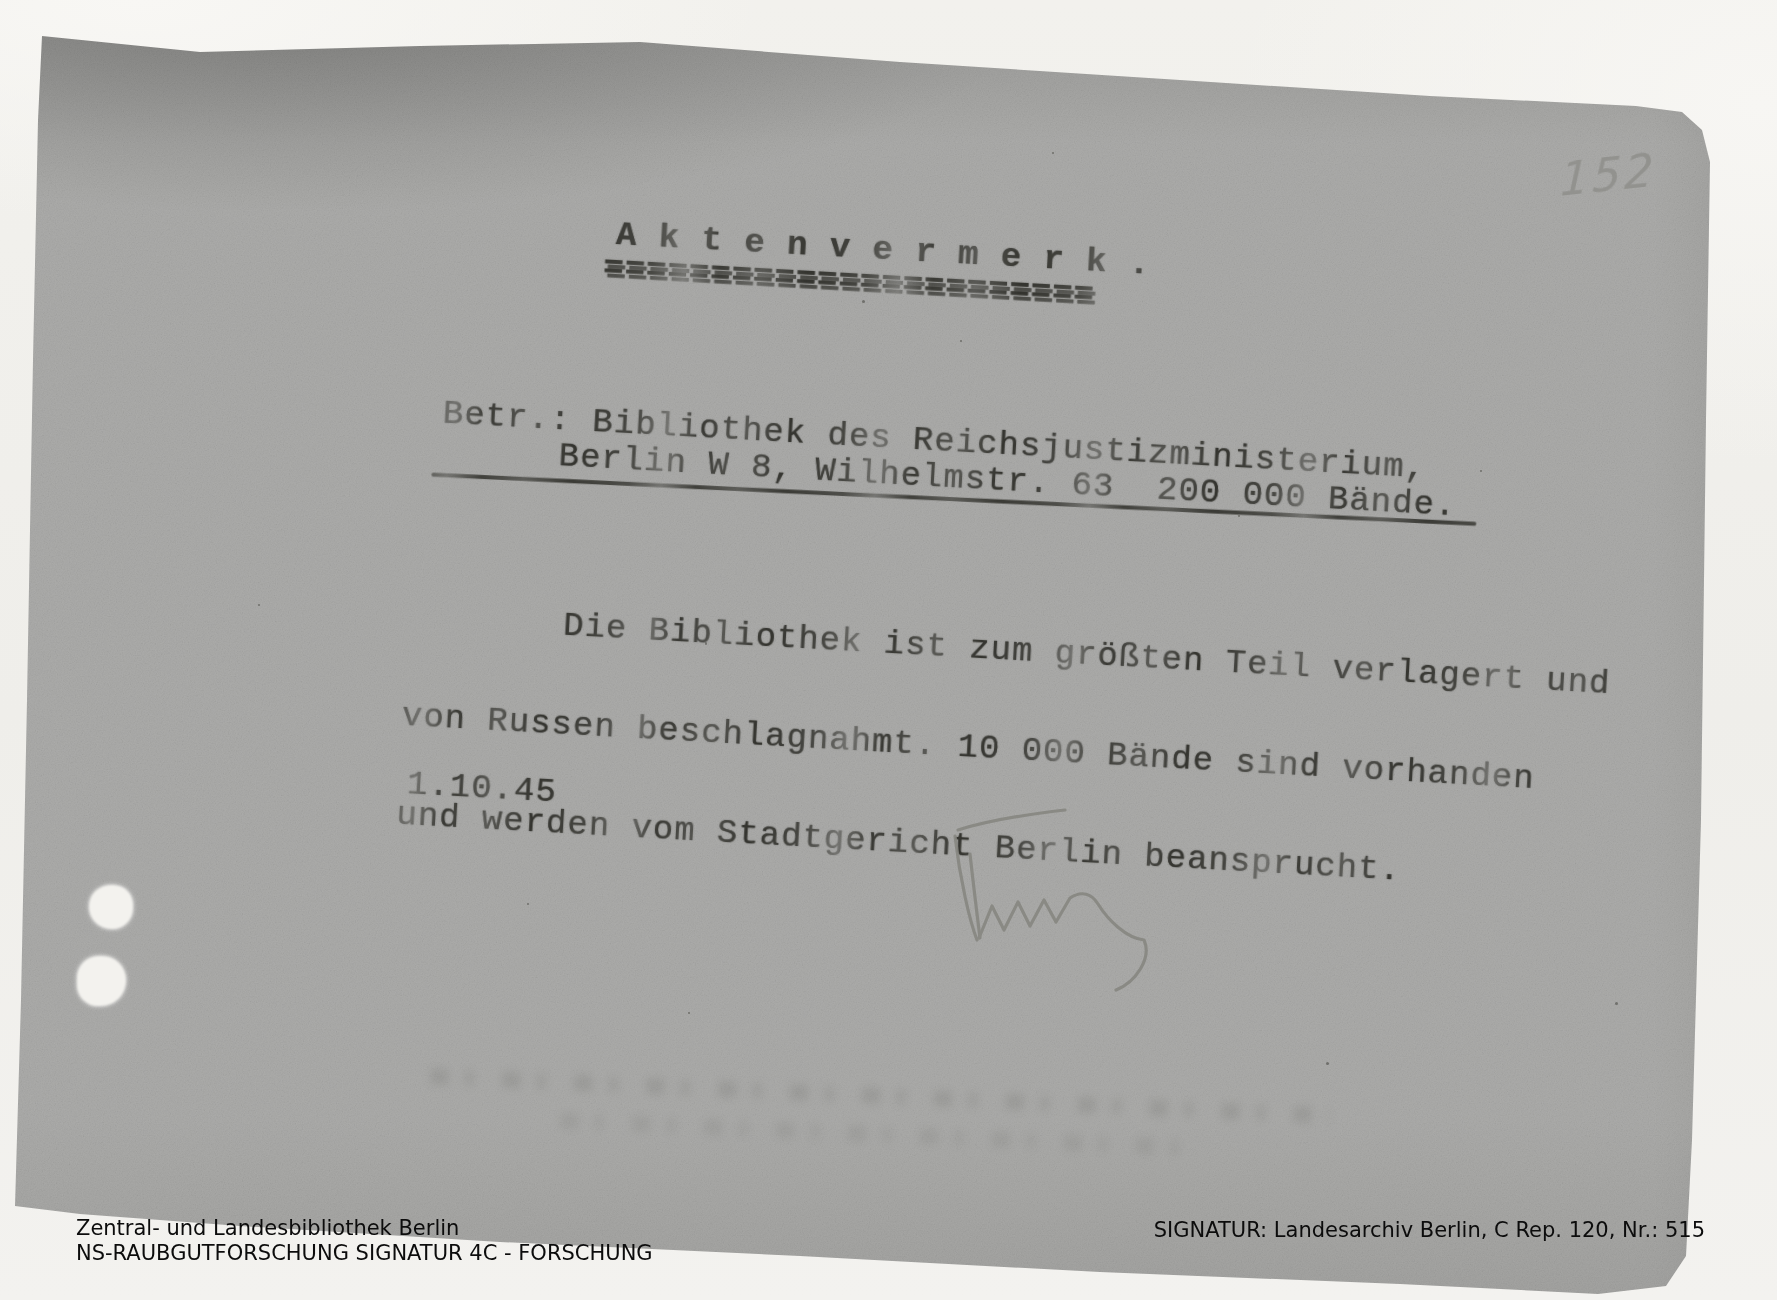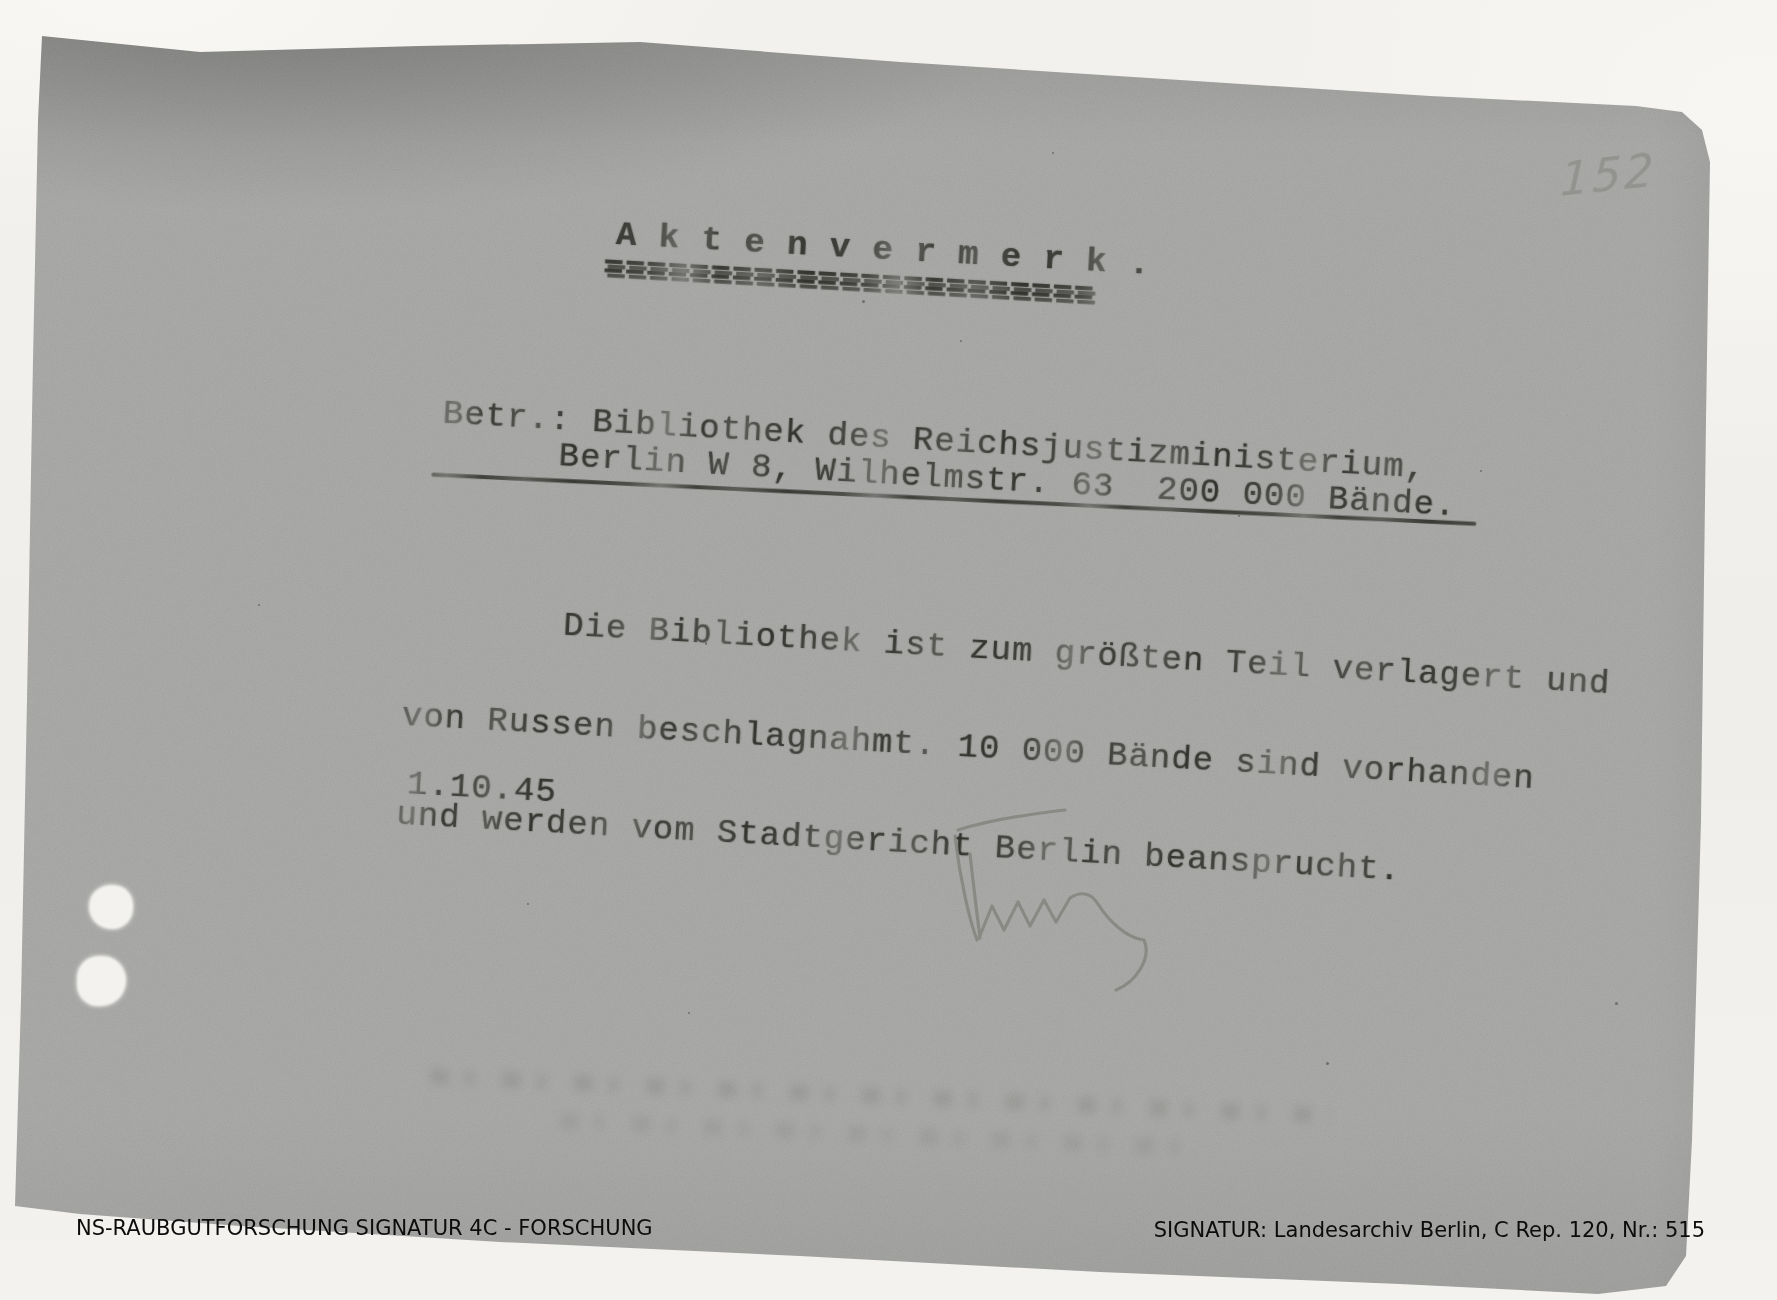--- a/index.html
+++ b/index.html
@@ -157,17 +157,18 @@
       <div class="speck" style="left:1326px;top:1062px;width:3px;height:3px;"></div>
       <div class="speck" style="left:258px;top:604px;width:2px;height:2px;"></div>
       <div class="speck" style="left:1052px;top:152px;width:2px;height:2px;"></div>
       <div class="speck" style="left:688px;top:1012px;width:2px;height:2px;"></div>
       <div class="speck" style="left:1615px;top:1002px;width:3px;height:3px;"></div>
       <div class="speck" style="left:960px;top:340px;width:2px;height:2px;"></div>
     </div>
   </div>
 
   <div class="footer-left">
+    <div>Zentral- und Landesbibliothek Berlin</div>
     <div>NS-RAUBGUTFORSCHUNG SIGNATUR 4C - FORSCHUNG</div>
   </div>
   <div class="footer-right">SIGNATUR: Landesarchiv Berlin, C Rep. 120, Nr.: 515</div>
 
 </div>
 
 </body></html>

